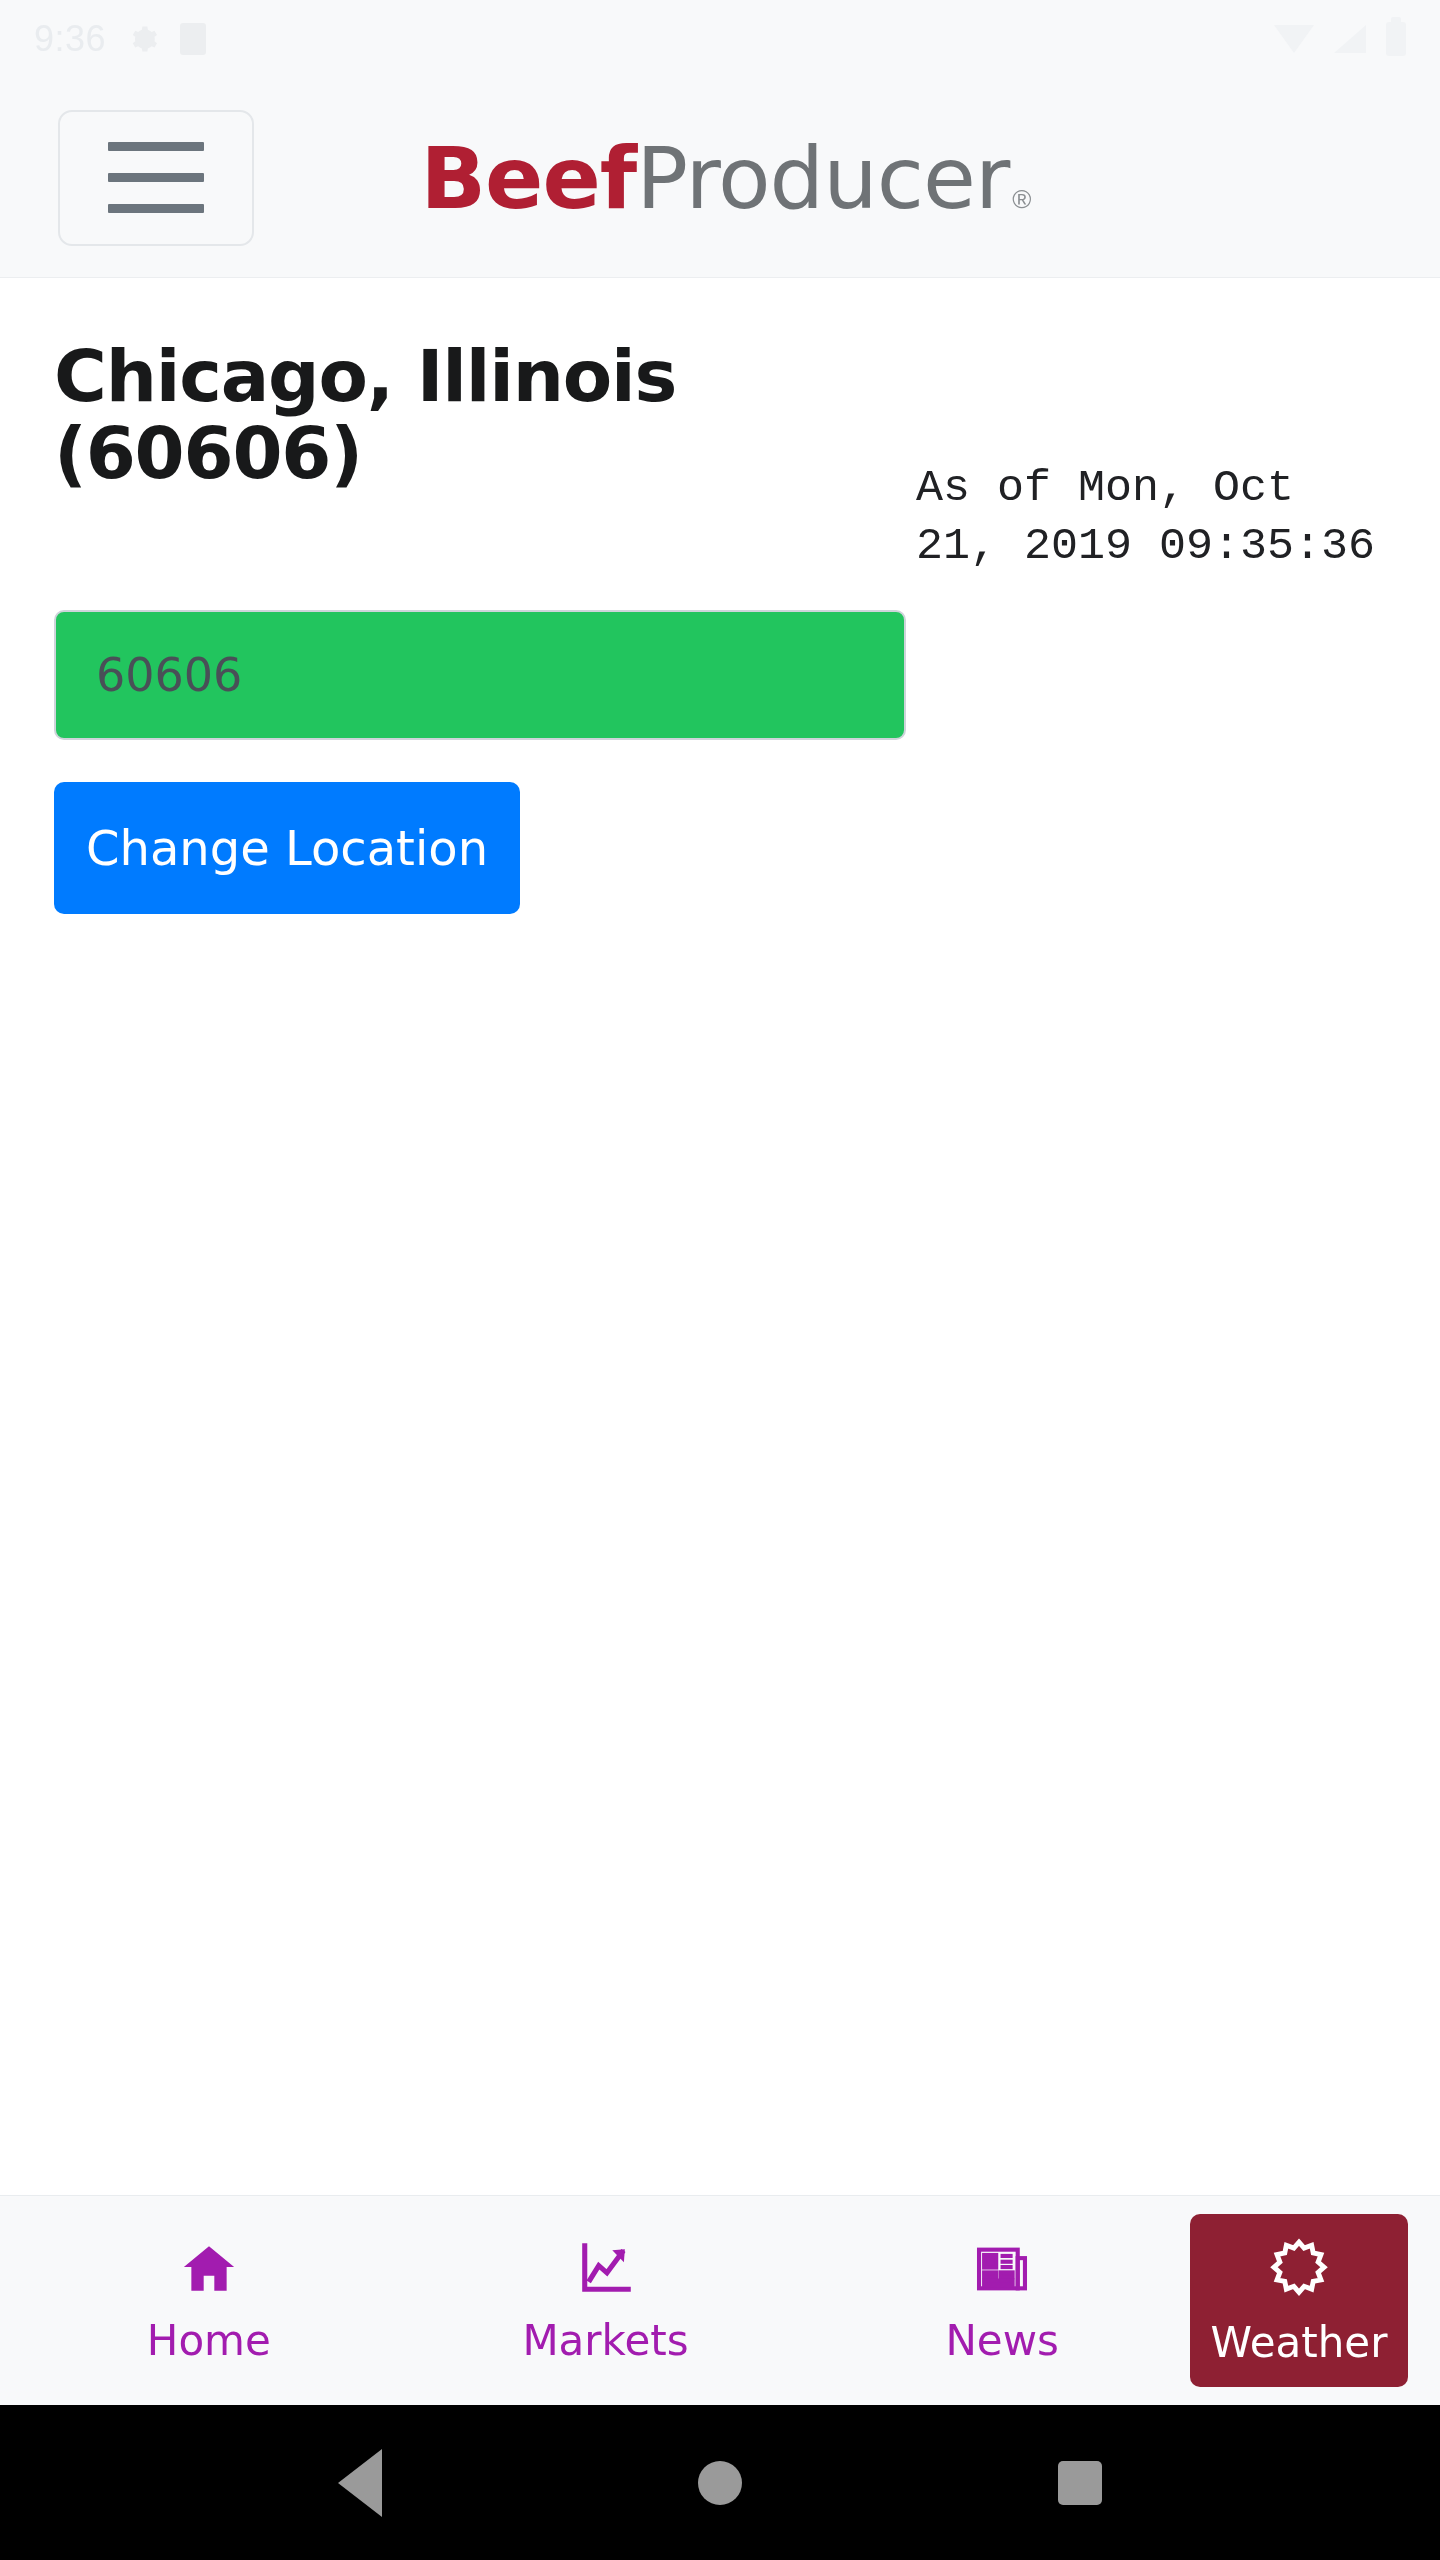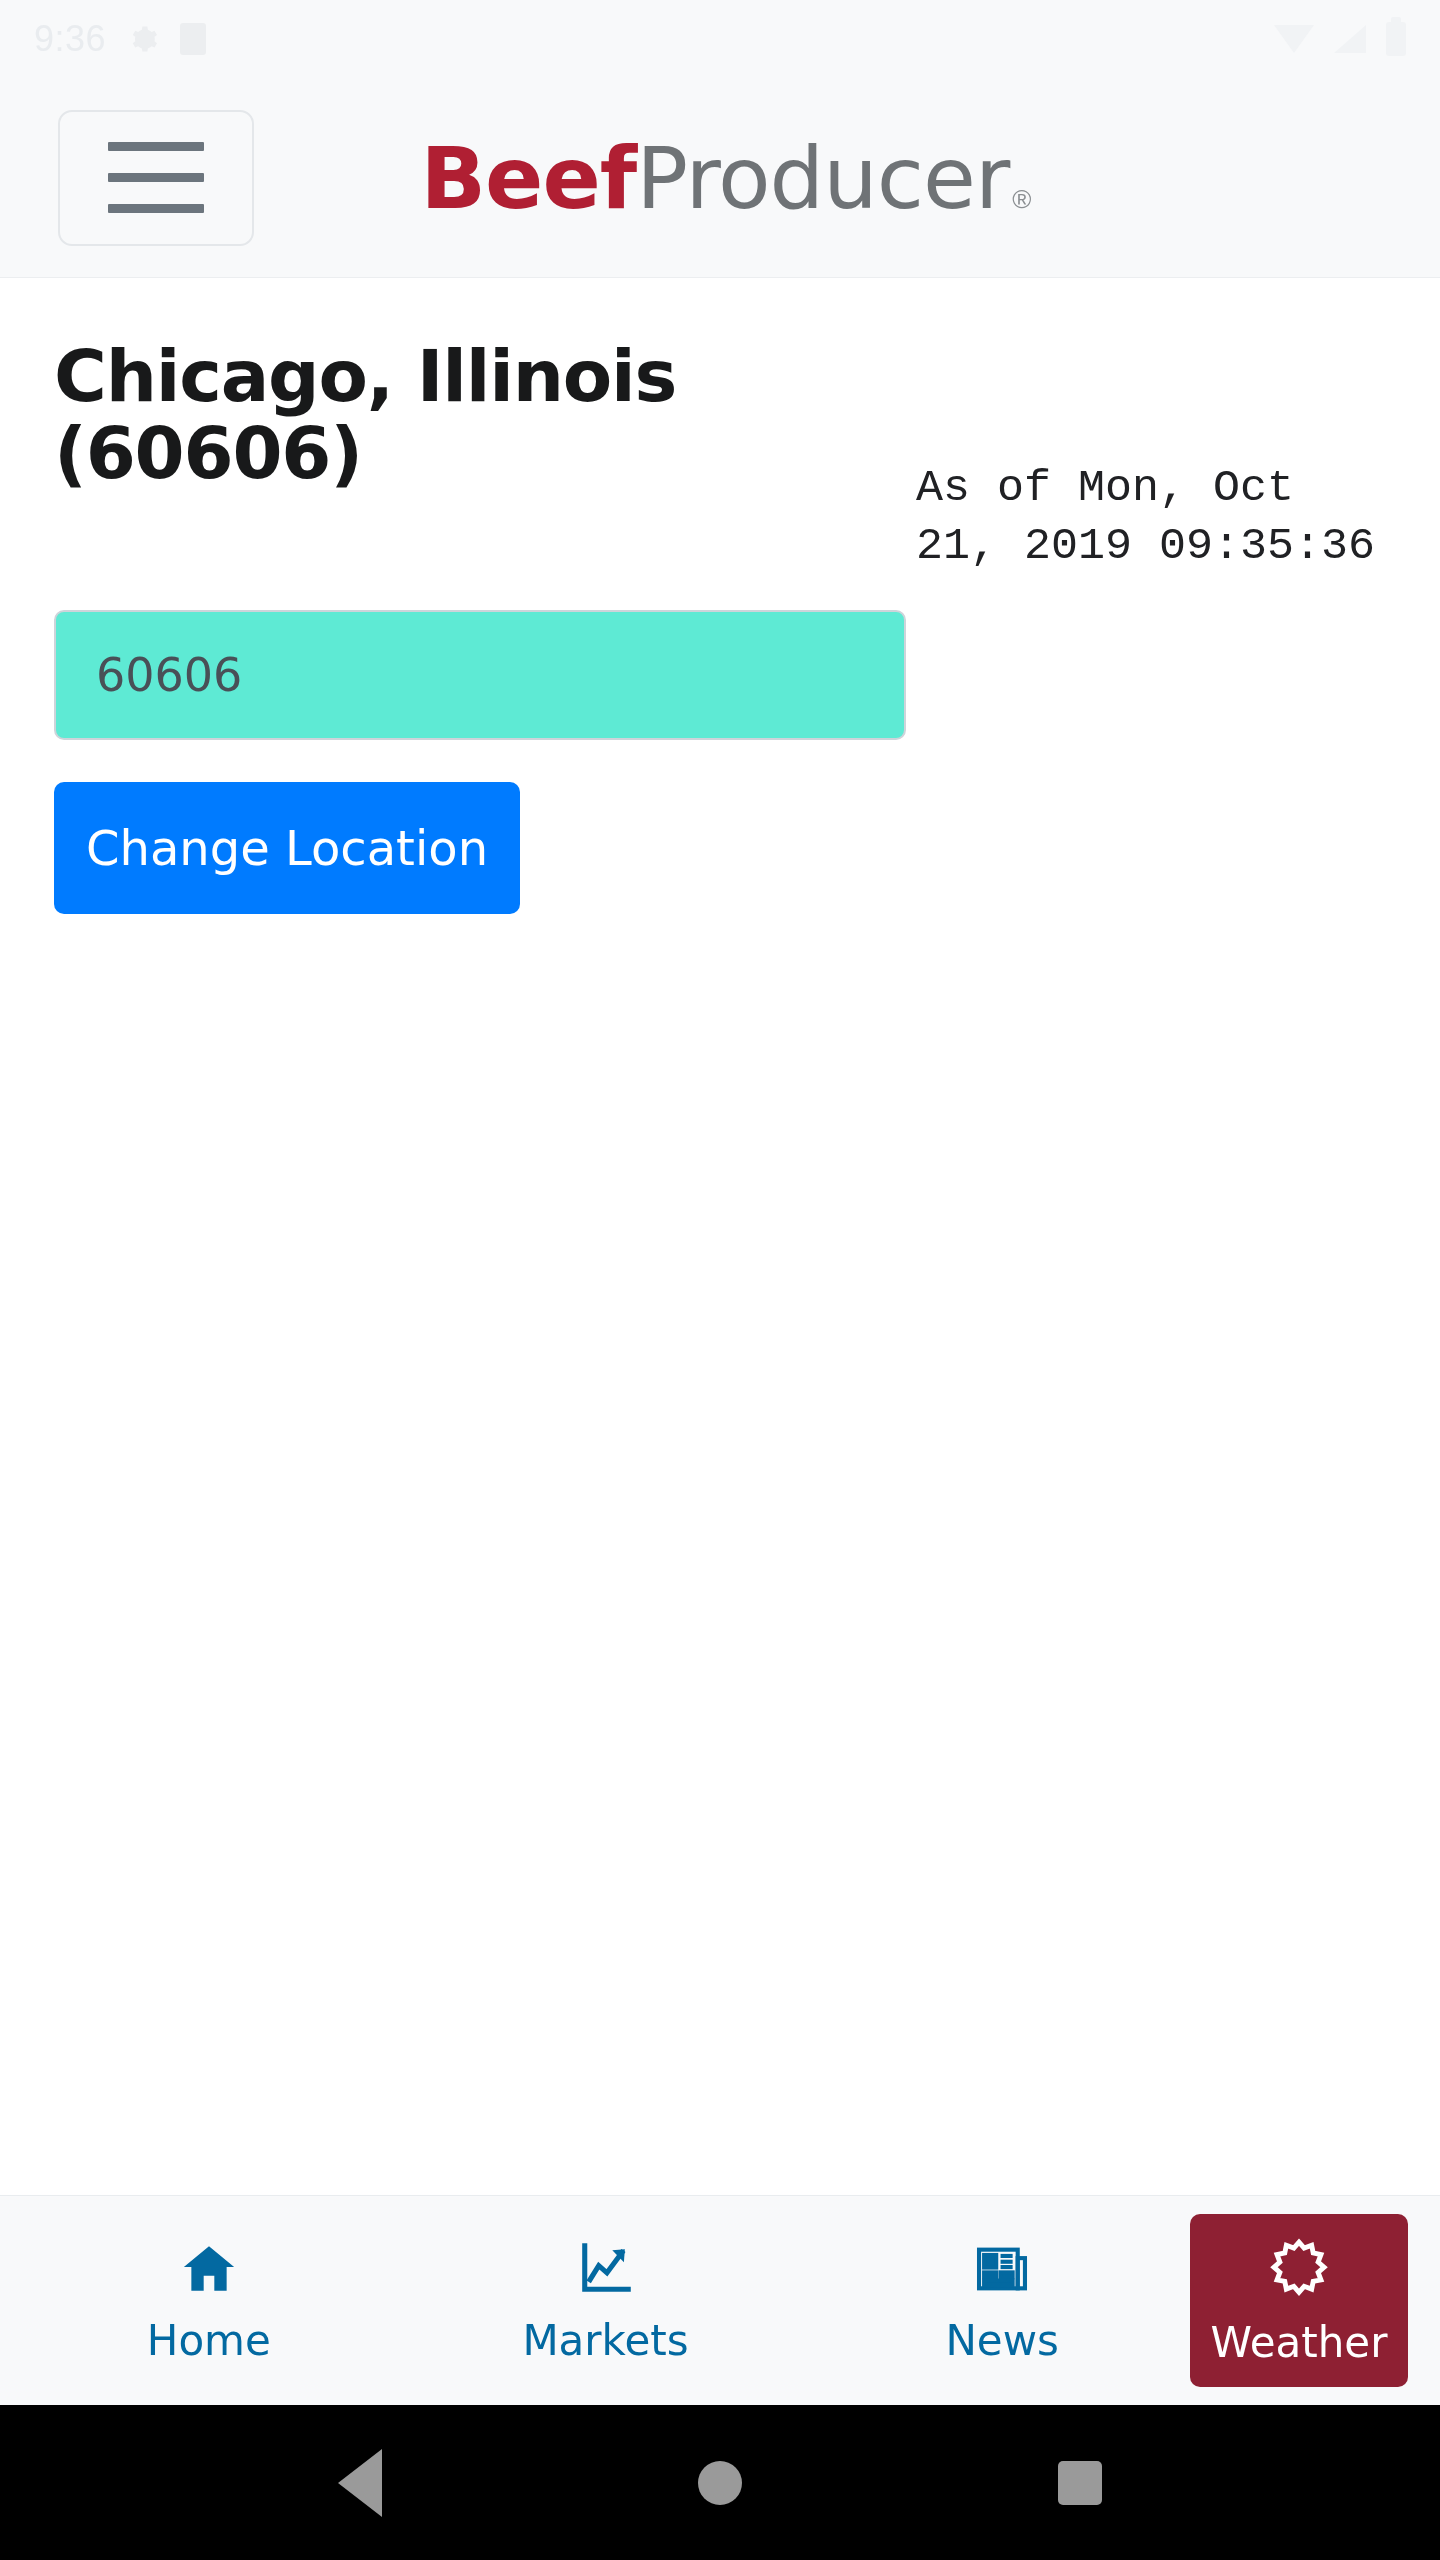--- a/index.html
+++ b/index.html
@@ -177,21 +177,21 @@
     color: #202124;
     font-family: Liberation Mono, monospace;
   }
   .zip-input {
     display: block;
     margin-top: 22px;
     width: 852px;
     height: 130px;
     border: 2px solid #ced4da;
     border-radius: 10px;
-    background: #5eead4;
+    background: #22c55e;
     font-size: 46px;
     color: #495057;
     padding: 0 40px;
     font-family: "DejaVu Sans", sans-serif;
     outline: none;
   }
   .zip-input::placeholder { color: #a9b0b7; }
   .change-btn {
     margin-top: 42px;
     height: 132px;
@@ -217,21 +217,21 @@
     padding: 0 0 0 0;
   }
   .tab {
     flex: 1 1 0;
     display: flex;
     flex-direction: column;
     align-items: center;
     justify-content: center;
     gap: 18px;
     cursor: pointer;
-    color: #0369a1;
+    color: #a21caf;
     position: relative;
     margin-left: 21px;
   }
   .tab.active {
     background: #8e2033;
     color: #ffffff;
     margin: 18px 32px 18px 0;
     border-radius: 10px;
     flex: 0 0 218px;
   }

